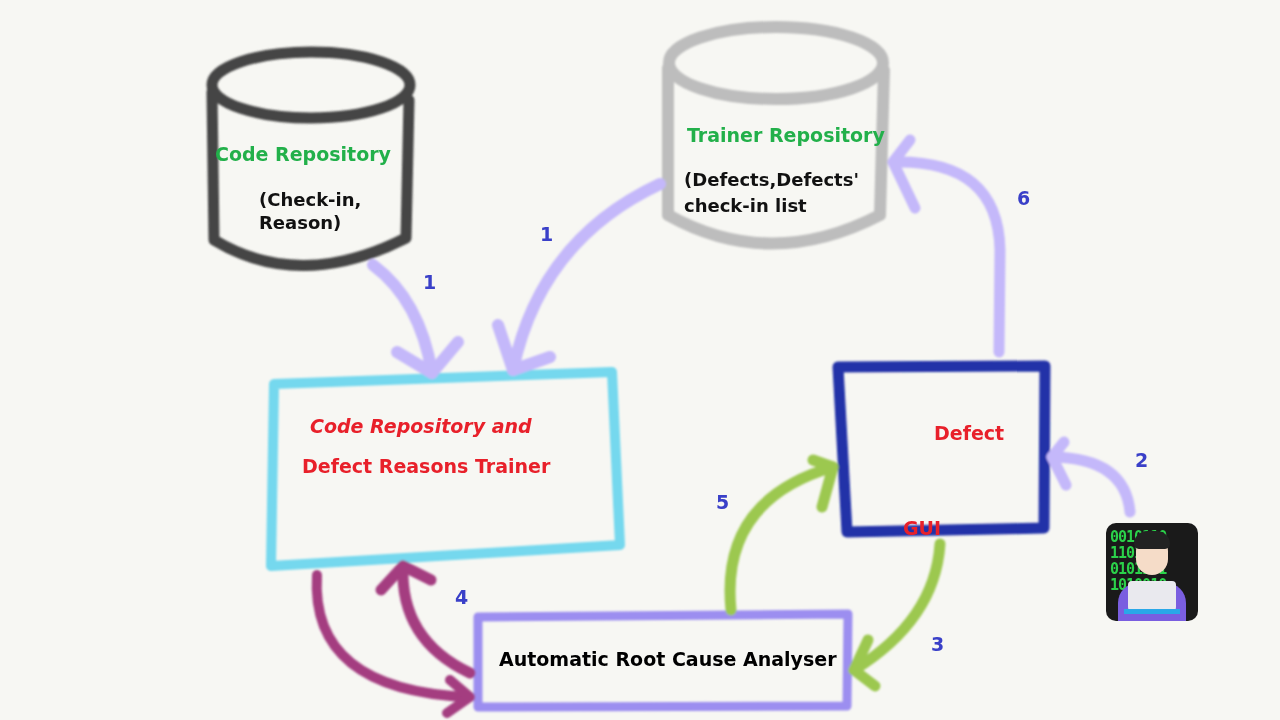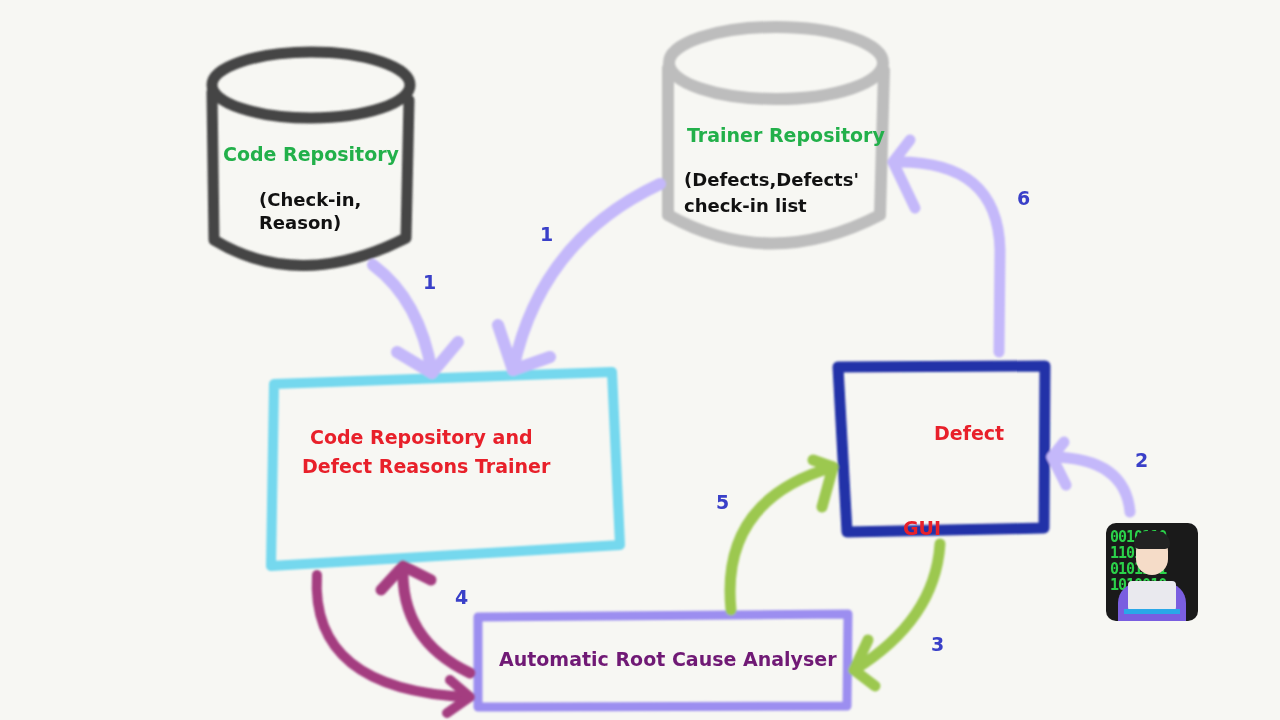--- a/index.html
+++ b/index.html
@@ -13,21 +13,21 @@
   .lbl {
     position: absolute;
     font-family: "DejaVu Sans", sans-serif;
     font-weight: bold;
     white-space: nowrap;
     line-height: 1.3;
   }
   .green { color: #22b04a; font-size: 19px; }
   .black { color: #111111; font-size: 18px; }
   .red { color: #e8202a; font-size: 19px; }
-  .pink { color: #701a75; font-size: 19px; }
+  .pink { color: #000000; font-size: 19px; }
   .num { color: #3a40c8; font-size: 19px; }
   .avatar {
     position: absolute; left: 1106px; top: 523px; width: 92px; height: 98px;
     background: #1a1a1a; border-radius: 10px; overflow: hidden;
   }
   .avatar .code {
     position: absolute; left: 4px; top: 6px; right: 4px;
     color: #2bd24a; font-family: "DejaVu Sans Mono", monospace; font-size: 15px;
     line-height: 16px; font-weight: bold; letter-spacing: -1px;
   }
@@ -114,29 +114,29 @@
       <path d="M381 590 L403 566 L431 580"></path>
     </g>
 
     <g stroke="#a43c80" stroke-width="10">
       <path d="M317 575 Q310 690 468 697"></path>
       <path d="M450 680 L470 697 L447 713"></path>
     </g>
   </g>
 </svg>
 
-<div class="lbl green" style="left:223px; top:142px;">Code Repository</div>
+<div class="lbl green" style="left:215px; top:142px;">Code Repository</div>
 <div class="lbl black" style="left:259px; top:188px;">(Check-in,</div>
 <div class="lbl black" style="left:259px; top:211px;">Reason)</div>
 
 <div class="lbl green" style="left:687px; top:123px;">Trainer Repository</div>
 <div class="lbl black" style="left:684px; top:168px;">(Defects,Defects'</div>
 <div class="lbl black" style="left:684px; top:194px;text-align:center;">check-in list</div>
 
-<div class="lbl red" style="left:310px; top:425px;">Code Repository and</div>
+<div class="lbl red" style="left:310px; top:414px;font-style:italic;">Code Repository and</div>
 <div class="lbl red" style="left:302px; top:454px;">Defect Reasons Trainer</div>
 
 <div class="lbl red" style="left:886px; top:421px;margin-left:48px;">Defect</div>
 <div class="lbl red" style="left:903px; top:476px;margin-top:40px;">GUI</div>
 
 <div class="lbl pink" style="left:499px; top:647px;">Automatic Root Cause Analyser</div>
 
 <div class="lbl num" style="left:423px; top:270px;">1</div>
 <div class="lbl num" style="left:540px; top:222px;">1</div>
 <div class="lbl num" style="left:1135px; top:448px;">2</div>

